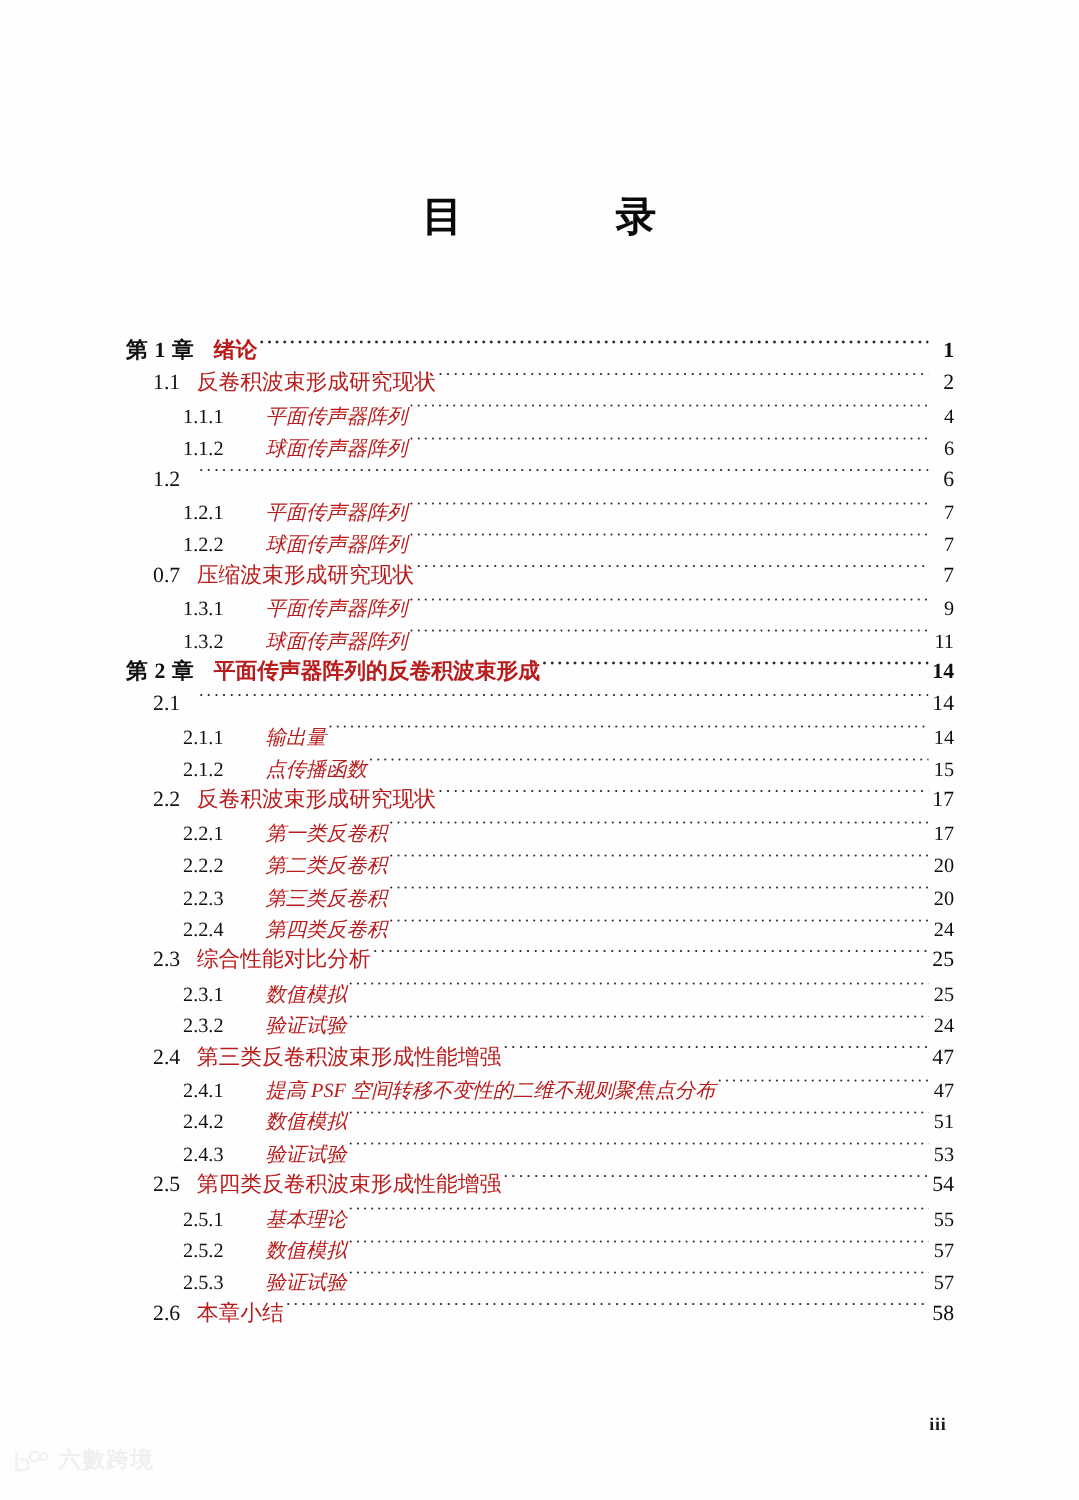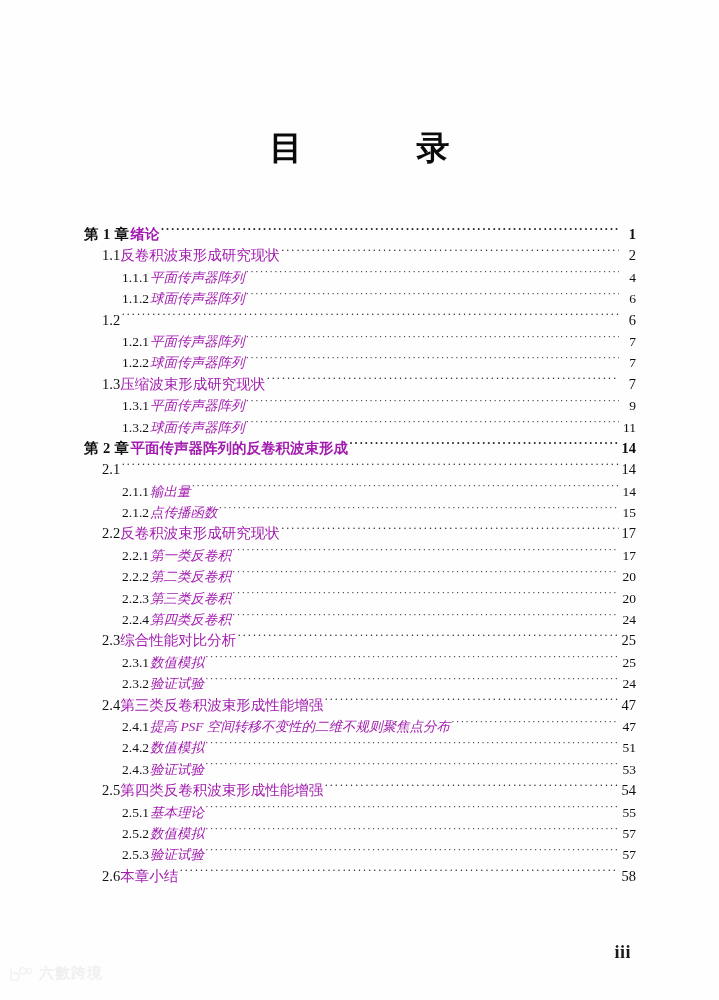--- a/index.html
+++ b/index.html
@@ -24,21 +24,21 @@
   }
 
   
   .toc-title {
     position: absolute;
     top: 126px;
     left: 0;
     width: 719px;
     text-align: center;
     font-family: Liberation Mono, monospace;
-    font-size: 33px;
+    font-size: 27px;
     font-weight: 700;
     letter-spacing: 16px;
     text-indent: 16px;
     color: #0a0a0a;
   }
 
   
   .toc-list {
     position: absolute;
     top: 224px;
@@ -54,21 +54,21 @@
     white-space: nowrap;
   }
 
   .toc-num {
     flex: 0 0 auto;
     color: #111;
   }
 
   .toc-label {
     flex: 0 0 auto;
-    color: #a21caf;
+    color: #b91c1c;
   }
 
   .toc-leader {
     flex: 1 1 auto;
     position: relative;
     overflow: hidden;
     margin: 0 1px;
     height: 14px;
   }
   .toc-leader::after {
@@ -88,52 +88,52 @@
     min-width: 16px;
     color: #0e0e0e;
   }
 
   
   .lvl1 {
     font-weight: 700;
     font-size: 14.5px;
     padding-left: 0px;
   }
-  .lvl1 .toc-num { margin-right: 1px; letter-spacing: 0.4px; }
+  .lvl1 .toc-num { margin-right: 13px; letter-spacing: 0.4px; }
   .lvl1 .toc-page { font-weight: 700; }
 
   
   .lvl2 {
     font-size: 14.5px;
     padding-left: 18px;
   }
-  .lvl2 .toc-num { }
+  .lvl2 .toc-num { margin-right: 11px; }
 
   
   .lvl3 {
     font-size: 13.5px;
     padding-left: 38px;
   }
   .lvl3 .toc-num {
-    margin-right: 1px;
+    margin-right: 28px;
     font-style: normal;
   }
   .lvl3 .toc-label {
     font-style: italic;
     font-family: "Liberation Serif", "DejaVu Serif", serif;
   }
   .lvl3 .toc-leader::after { font-size: 11px; }
   .lvl3 .toc-page { font-size: 13.5px; }
 
   
   .folio {
     position: absolute;
     right: 88px;
     top: 942px;
-    font-size: 18px;
+    font-size: 12px;
     font-weight: 700;
     letter-spacing: 0.5px;
     color: #1a1a1a;
   }
 
   
   .watermark {
     position: absolute;
     left: 8px;
     top: 964px;
@@ -199,21 +199,21 @@
         <span class="toc-leader"></span>
         <span class="toc-page">7</span>
       </div>
       <div class="toc-row lvl3">
         <span class="toc-num">1.2.2</span>
         <span class="toc-label">球面传声器阵列</span>
         <span class="toc-leader"></span>
         <span class="toc-page">7</span>
       </div>
       <div class="toc-row lvl2">
-        <span class="toc-num">1.3</span>
+        <span class="toc-num">0.7</span>
         <span class="toc-label">压缩波束形成研究现状</span>
         <span class="toc-leader"></span>
         <span class="toc-page">7</span>
       </div>
       <div class="toc-row lvl3">
         <span class="toc-num">1.3.1</span>
         <span class="toc-label">平面传声器阵列</span>
         <span class="toc-leader"></span>
         <span class="toc-page">9</span>
       </div>

